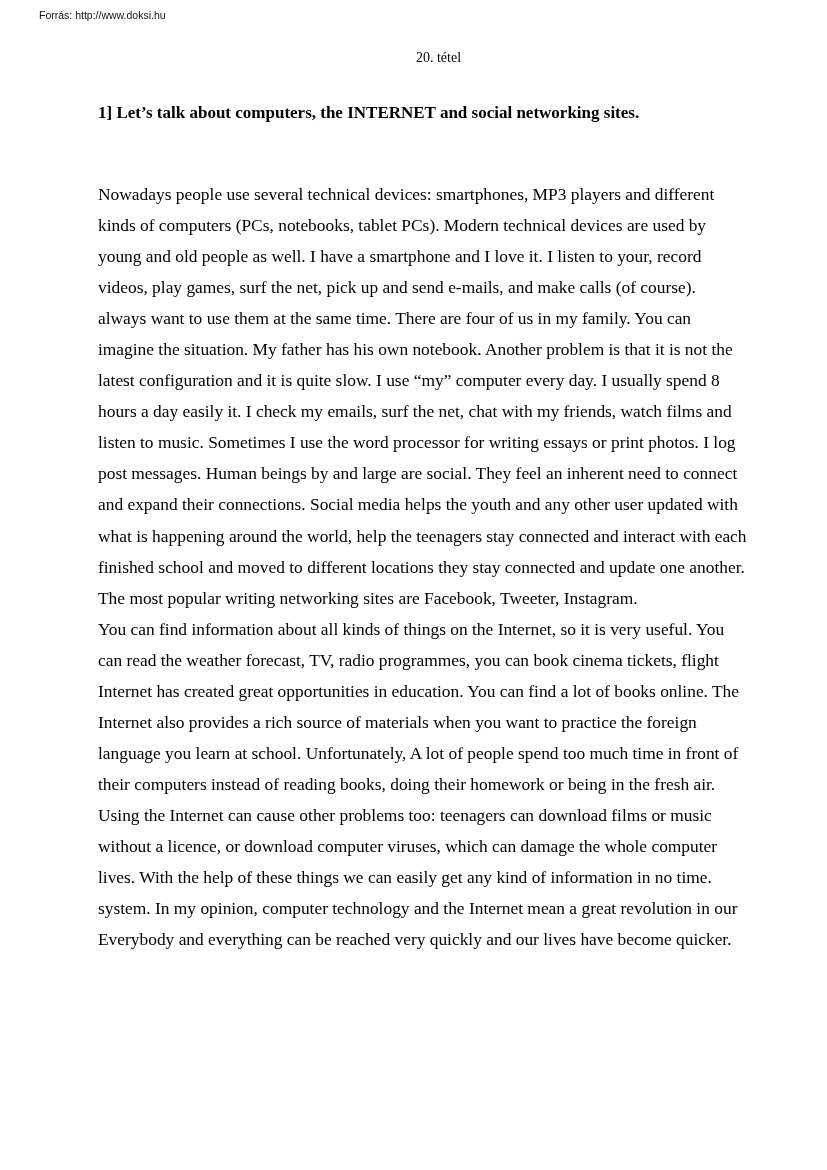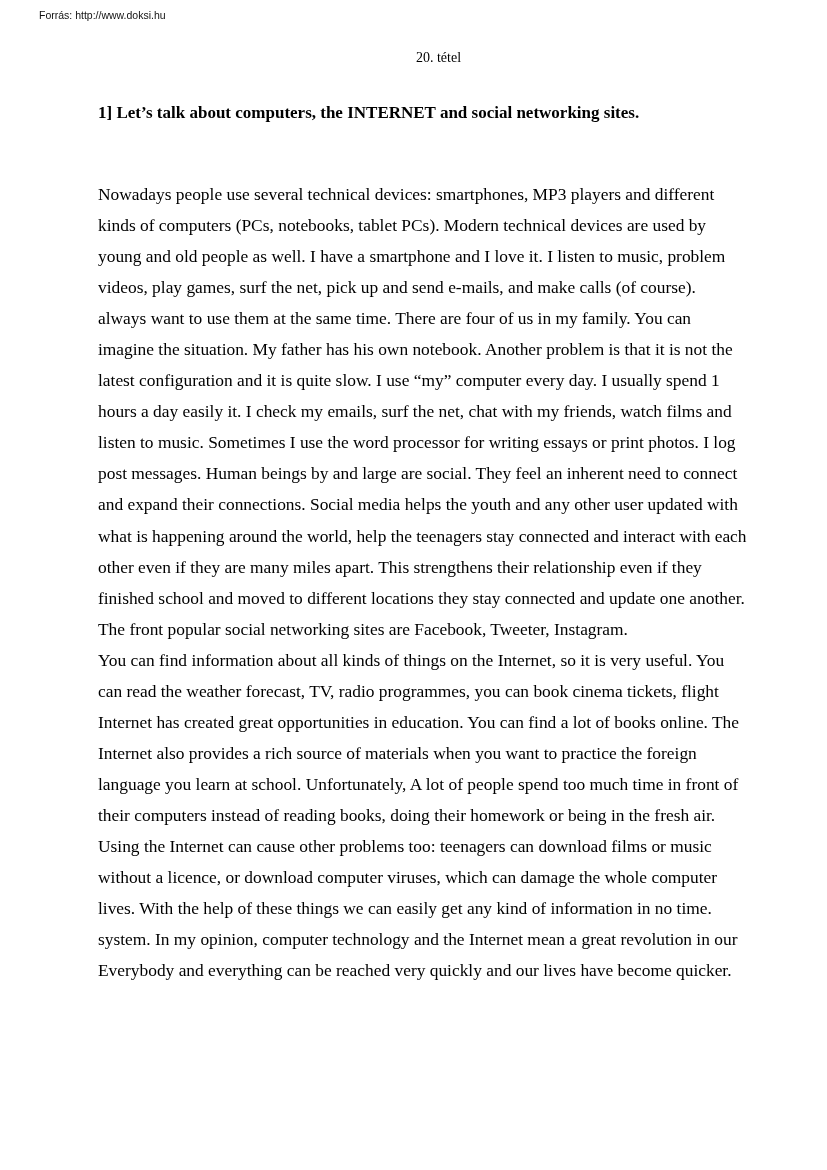--- a/index.html
+++ b/index.html
@@ -63,33 +63,32 @@
 
 <div class="source-note">Forrás: http://www.doksi.hu</div>
 
 <div class="page-number">20. tétel</div>
 
 <div class="heading">1]  Let’s talk about computers, the INTERNET and social networking sites.</div>
 
 <div class="body-text">
   <span class="line">Nowadays people use several technical devices: smartphones, MP3 players and different</span>
   <span class="line">kinds of computers (PCs, notebooks, tablet PCs). Modern technical devices are used by</span>
-  <span class="line">young and old people as well. I have a smartphone and I love it. I listen to music, problem</span>
+  <span class="line">young and old people as well. I have a smartphone and I love it. I listen to your, record</span>
   <span class="line">videos, play games, surf the net, pick up and send e-mails, and make calls (of course).</span>
   <span class="line">always want to use them at the same time. There are four of us in my family. You can</span>
   <span class="line">imagine the situation. My father has his own notebook. Another problem is that it is not the</span>
-  <span class="line">latest configuration and it is quite slow. I use “my” computer every day. I usually spend 1</span>
+  <span class="line">latest configuration and it is quite slow. I use “my” computer every day. I usually spend 8</span>
   <span class="line">hours a day easily it. I check my emails, surf the net, chat with my friends, watch films and</span>
   <span class="line">listen to music. Sometimes I use the word processor for writing essays or print photos. I log</span>
   <span class="line">post messages. Human beings by and large are social. They feel an inherent need to connect</span>
   <span class="line">and expand their connections. Social media helps the youth and any other user updated with</span>
   <span class="line">what is happening around the world, help the teenagers stay connected and interact with each</span>
-  <span class="line">other even if they are many miles apart. This strengthens their relationship even if they</span>
   <span class="line">finished school and moved to different locations they stay connected and update one another.</span>
-  <span class="line">The front popular social networking sites are Facebook, Tweeter, Instagram.</span>
+  <span class="line">The most popular writing networking sites are Facebook, Tweeter, Instagram.</span>
   <span class="line">You can find information about all kinds of things on the Internet, so it is very useful. You</span>
   <span class="line">can read the weather forecast, TV, radio programmes, you can book cinema tickets, flight</span>
   <span class="line">Internet has created great opportunities in education. You can find a lot of books online. The</span>
   <span class="line">Internet also provides a rich source of materials when you want to practice the foreign</span>
   <span class="line">language you learn at school. Unfortunately, A lot of people spend too much time in front of</span>
   <span class="line">their computers instead of reading books, doing their homework or being in the fresh air.</span>
   <span class="line">Using the Internet can cause other problems too: teenagers can download films or music</span>
   <span class="line">without a licence, or download computer viruses, which can damage the whole computer</span>
   <span class="line">lives. With the help of these things we can easily get any kind of information in no time.</span>
   <span class="line">system. In my opinion, computer technology and the Internet mean a great revolution in our</span>

